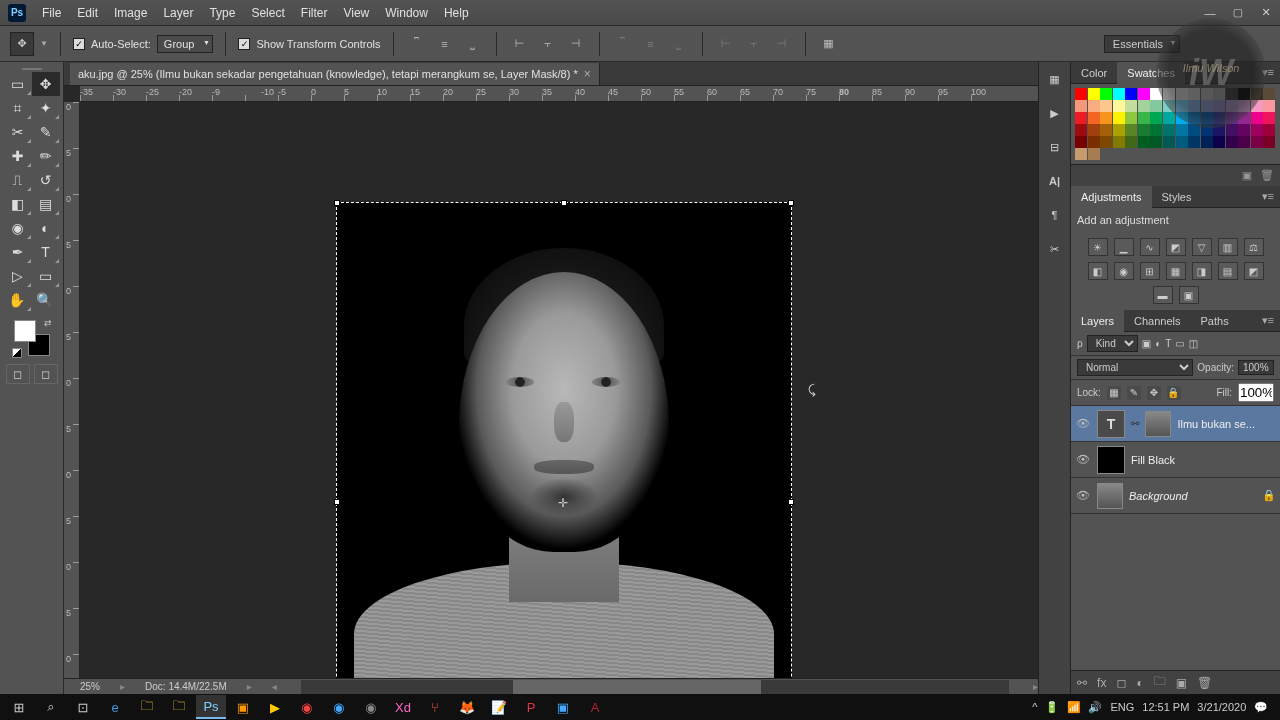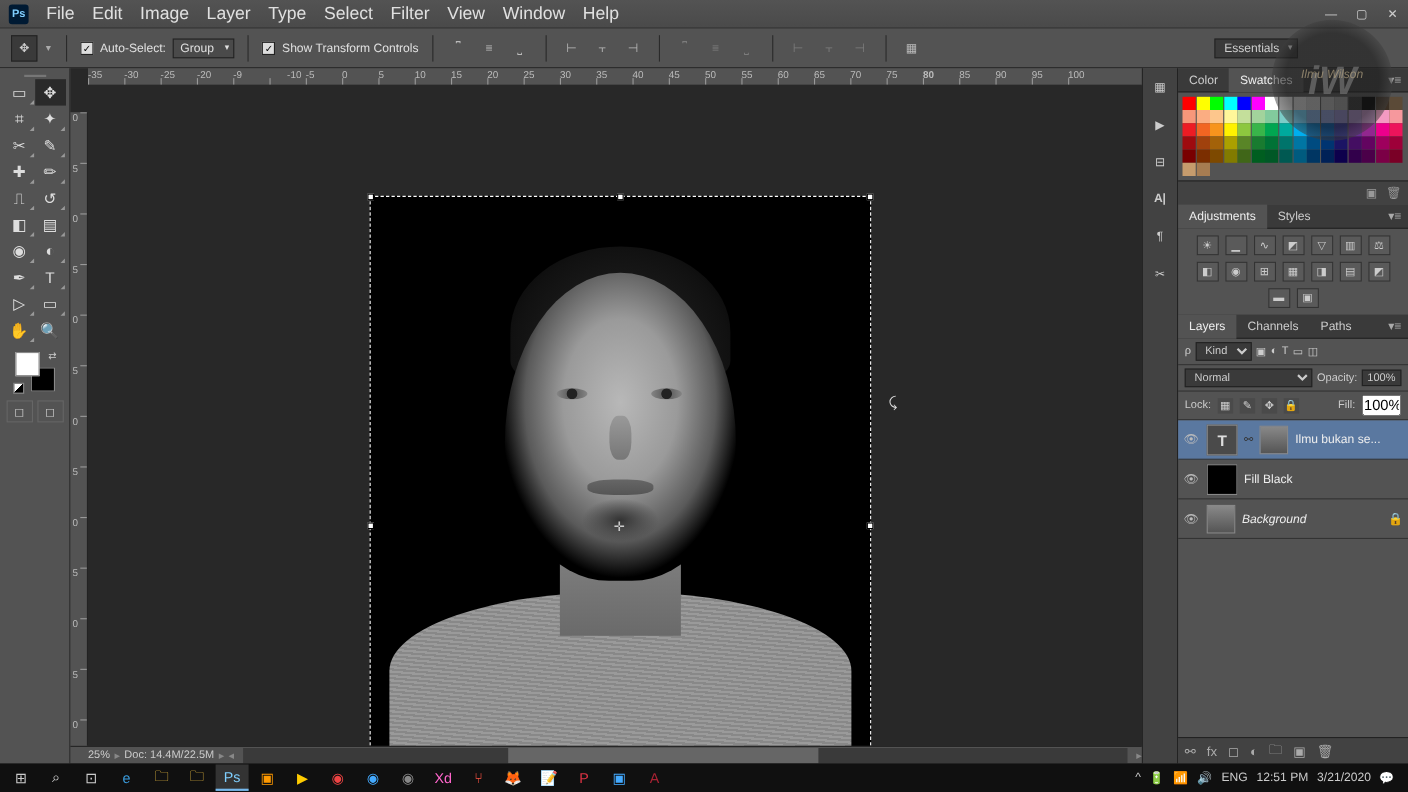--- a/index.html
+++ b/index.html
@@ -1,19 +1,19 @@
 <!DOCTYPE html>
 <html><head>
 <meta charset="utf-8">
 <style>
 *{margin:0;padding:0;box-sizing:border-box;font-family:"Segoe UI",Tahoma,sans-serif;user-select:none}
 body{background:#535353;width:1280px;height:720px;overflow:hidden;position:relative;color:#ccc;font-size:11px}
 .menubar{height:26px;background:linear-gradient(#535353,#4a4a4a);display:flex;align-items:center;padding-left:8px;border-bottom:1px solid #2a2a2a}
 .ps-logo{width:18px;height:18px;background:#001a33;border-radius:3px;color:#7fcfff;font-weight:bold;display:flex;align-items:center;justify-content:center;font-size:10px;margin-right:8px}
-.menubar .mi{padding:0 8px;height:26px;line-height:26px;color:#e0e0e0;font-size:16px}
+.menubar .mi{padding:0 8px;height:26px;line-height:26px;color:#e0e0e0;font-size:12px}
 .winctrl{margin-left:auto;display:flex}
 .winctrl div{width:28px;height:20px;display:flex;align-items:center;justify-content:center;color:#ccc;font-size:11px}
 .optbar{height:36px;background:#535353;border-bottom:1px solid #2a2a2a;display:flex;align-items:center;padding-left:10px;gap:6px}
 .opt-tool{width:24px;height:24px;background:#3a3a3a;border:1px solid #222;display:flex;align-items:center;justify-content:center}
 .opt-chk{width:12px;height:12px;background:#ddd;border:1px solid #222;display:inline-flex;align-items:center;justify-content:center;font-size:9px;color:#000}
 .opt-lbl{color:#e0e0e0;font-size:11px}
 .opt-dd{background:#4a4a4a;border:1px solid #222;padding:2px 18px 2px 6px;color:#e0e0e0;font-size:11px;position:relative}
 .opt-dd:after{content:"▾";position:absolute;right:4px;font-size:8px}
 .opt-sep{width:1px;height:24px;background:#2a2a2a;margin:0 6px}
 .opt-icon{width:22px;height:22px;display:flex;align-items:center;justify-content:center;color:#bbb}
@@ -53,21 +53,21 @@
 .hair{position:absolute;top:46px;width:200px;height:130px;background:radial-gradient(ellipse at 50% 80%,#2a2a2a 0%,#111 70%,#000 100%);border-radius:50% 50% 30% 30%/60% 60% 20% 20%}
 .body{position:absolute;bottom:0;width:420px;height:240px;background:repeating-linear-gradient(5deg,#888,#888 2px,#9a9a9a 2px,#9a9a9a 4px);border-radius:50% 50% 0 0/30% 30% 0 0}
 .neck{position:absolute;bottom:200px;width:110px;height:80px;background:linear-gradient(#808080,#6a6a6a)}
 .eye{position:absolute;width:28px;height:10px;background:radial-gradient(circle,#222 30%,#666 35%,#888 100%);border-radius:50%}
 .eye.l{top:175px;left:calc(50% - 58px)}
 .eye.r{top:175px;left:calc(50% + 28px)}
 .nose{position:absolute;top:200px;left:calc(50% - 10px);width:20px;height:40px;background:linear-gradient(#999,#777);border-radius:40%}
 .mouth{position:absolute;top:258px;left:calc(50% - 30px);width:60px;height:14px;background:linear-gradient(#666,#555);border-radius:40%}
 .beard{position:absolute;top:275px;left:calc(50% - 35px);width:70px;height:40px;background:radial-gradient(ellipse,#333 0%,transparent 70%)}
 .cursor{position:absolute;font-size:13px;color:#ddd}
-.status{height:16px;background:#535353;border-top:1px solid #222;display:flex;align-items:center;font-size:10px;color:#ccc;padding-left:16px;gap:4px}
+.status{height:16px;background:#535353;border-top:1px solid #222;display:flex;align-items:center;font-size:10px;color:#ccc;padding-left:16px;gap:20px}
 .status .scroll-h{flex:1;height:14px;background:#3a3a3a;margin:0 4px;position:relative}
 .status .scroll-h .thumb{position:absolute;left:30%;width:35%;height:100%;background:#666}
 .rpanel-strip{width:32px;background:#424242;border-left:1px solid #222;display:flex;flex-direction:column;align-items:center;padding-top:6px;gap:12px}
 .rpanel-strip div{width:22px;height:22px;display:flex;align-items:center;justify-content:center;color:#ccc}
 .rpanel{width:210px;background:#535353;border-left:1px solid #222;display:flex;flex-direction:column}
 .panel-hdr{height:22px;background:#3a3a3a;display:flex;align-items:center;border-bottom:1px solid #222}
 .panel-hdr .pt{padding:0 10px;height:22px;line-height:22px;font-size:11px;color:#ccc}
 .panel-hdr .pt.act{background:#535353;color:#eee}
 .panel-hdr .menu{margin-left:auto;padding:0 6px;color:#aaa}
 .swatches{padding:4px;display:grid;grid-template-columns:repeat(16,1fr);gap:0}
@@ -204,20 +204,26 @@
       <div class="swap">⇄</div>
       <div class="def"></div>
     </div>
     <div class="mode-row">
       <div class="mode">◻</div>
       <div class="mode">◻</div>
     </div>
   </div>
 
   <div class="doc-area">
+    <div class="tabbar">
+      <div class="doctab">
+        <span>aku.jpg @ 25% (Ilmu bukan sekadar pengetahuan (knowledge), tetapi merangkum se, Layer Mask/8) *</span>
+        <span class="x">×</span>
+      </div>
+    </div>
     <div class="ruler-h" id="ruler-h">
         <span style="left: 0px;">-35</span>
         <i style="left: 0px;"></i>
         <span style="left: 33px;">-30</span>
         <i style="left: 33px;"></i>
         <span style="left: 66px;">-25</span>
         <i style="left: 66px;"></i>
         <span style="left: 99px;">-20</span>
         <i style="left: 99px;"></i>
         <span style="left: 132px;">-9</span>
@@ -436,20 +442,21 @@
     <div class="panel-foot">
       <span>▣</span>
       <span>🗑</span>
     </div>
 
     <div class="panel-hdr">
       <div class="pt act">Adjustments</div>
       <div class="pt">Styles</div>
       <div class="menu">▾≡</div>
     </div>
+    <div class="adj-body">Add an adjustment</div>
     <div class="adj-icons">
       <div>☀</div>
         <div>▁</div>
         <div>∿</div>
         <div>◩</div>
         <div>▽</div>
       <div>▥</div>
         <div>⚖</div>
         <div>◧</div>
         <div>◉</div>

